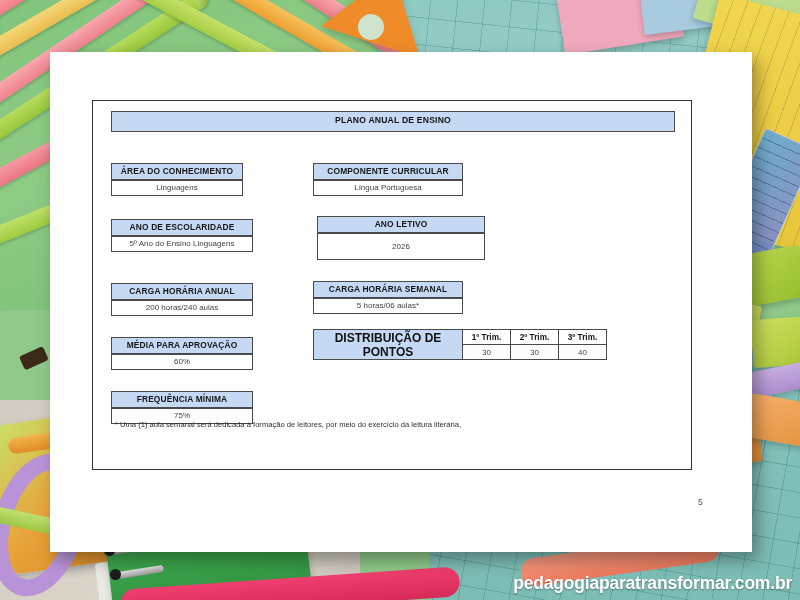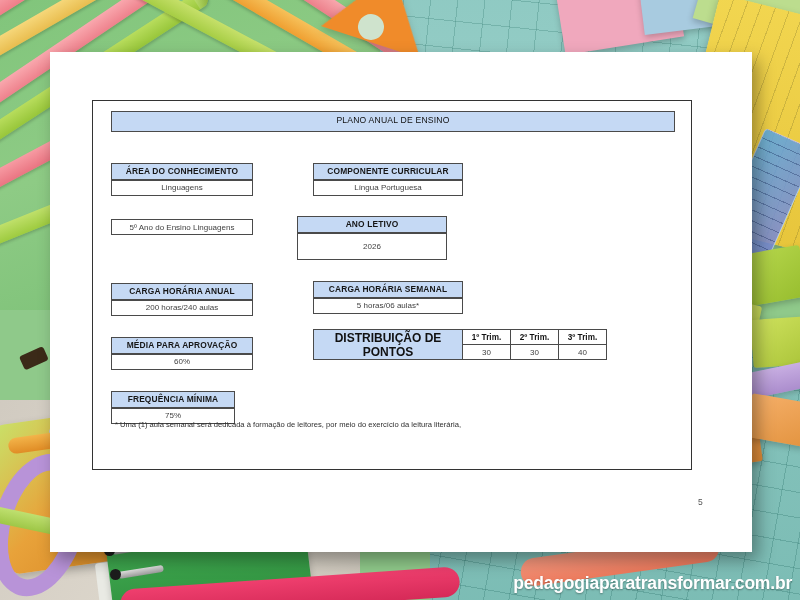--- a/index.html
+++ b/index.html
@@ -253,21 +253,21 @@
     position: absolute;
     left: 18px; top: 10px;
     width: 564px;
     background: #c5d9f4;
     border: 1px solid #4a4a4a;
     box-sizing: border-box;
     text-align: center;
     padding: 3px 2px 4px 2px;
   }
   #title-banner .line1 {
-    font-weight: normal; font-size: 8.6px; color: #111; letter-spacing: .2px;
+    font-weight: bold; font-size: 8.6px; color: #111; letter-spacing: .2px;
     display: block; margin-bottom: 2px;
   }
   #title-banner .line2 {
     font-weight: bold; font-size: 8.6px; color: #111; letter-spacing: .1px;
     display: block;
   }
 
   
   .fgroup { position: absolute; }
   .fgroup .cell { display: block; width: 100%; }
@@ -401,50 +401,51 @@
   </div>
 
   <div id="sheet">
 
     <div id="content-frame">
 
       <div id="title-banner">
         <span class="line1">PLANO ANUAL DE ENSINO</span>
       </div>
 
-      <div class="fgroup" style="left:18px; top:62px; width:142px;">
+      <div class="fgroup" style="left:18px; top:62px; width:132px;">
         <div class="cell cell-head">ÁREA DO CONHECIMENTO</div>
         <div class="cell cell-val">Linguagens</div>
       </div>
 
       <div class="fgroup" style="left:18px; top:118px; width:142px;">
+        <div class="cell cell-head">ANO DE ESCOLARIDADE</div>
         <div class="cell cell-val" style="padding:2.5px 6px;">5º Ano do Ensino Linguagens</div>
       </div>
 
       <div class="fgroup" style="left:18px; top:182px; width:142px;">
         <div class="cell cell-head">CARGA HORÁRIA ANUAL</div>
         <div class="cell cell-val">200 horas/240 aulas</div>
       </div>
 
       <div class="fgroup" style="left:18px; top:236px; width:142px;">
         <div class="cell cell-head">MÉDIA PARA APROVAÇÃO</div>
         <div class="cell cell-val">60%</div>
       </div>
 
-      <div class="fgroup" style="left:18px; top:290px; width:124px;">
+      <div class="fgroup" style="left:18px; top:290px; width:142px;">
         <div class="cell cell-head">FREQUÊNCIA MÍNIMA</div>
         <div class="cell cell-val">75%</div>
       </div>
 
       <div class="fgroup" style="left:220px; top:62px; width:150px;">
         <div class="cell cell-head">COMPONENTE CURRICULAR</div>
         <div class="cell cell-val">Língua Portuguesa</div>
       </div>
 
-      <div class="fgroup" style="left:204px; top:115px; width:150px;">
+      <div class="fgroup" style="left:224px; top:115px; width:168px;">
         <div class="cell cell-head">ANO LETIVO</div>
         <div class="cell cell-val" style="padding:8px 2px;">2026</div>
       </div>
 
       <div class="fgroup" style="left:220px; top:180px; width:150px;">
         <div class="cell cell-head">CARGA HORÁRIA SEMANAL</div>
         <div class="cell cell-val">5 horas/06 aulas*</div>
       </div>
 
       <div id="points-table">

